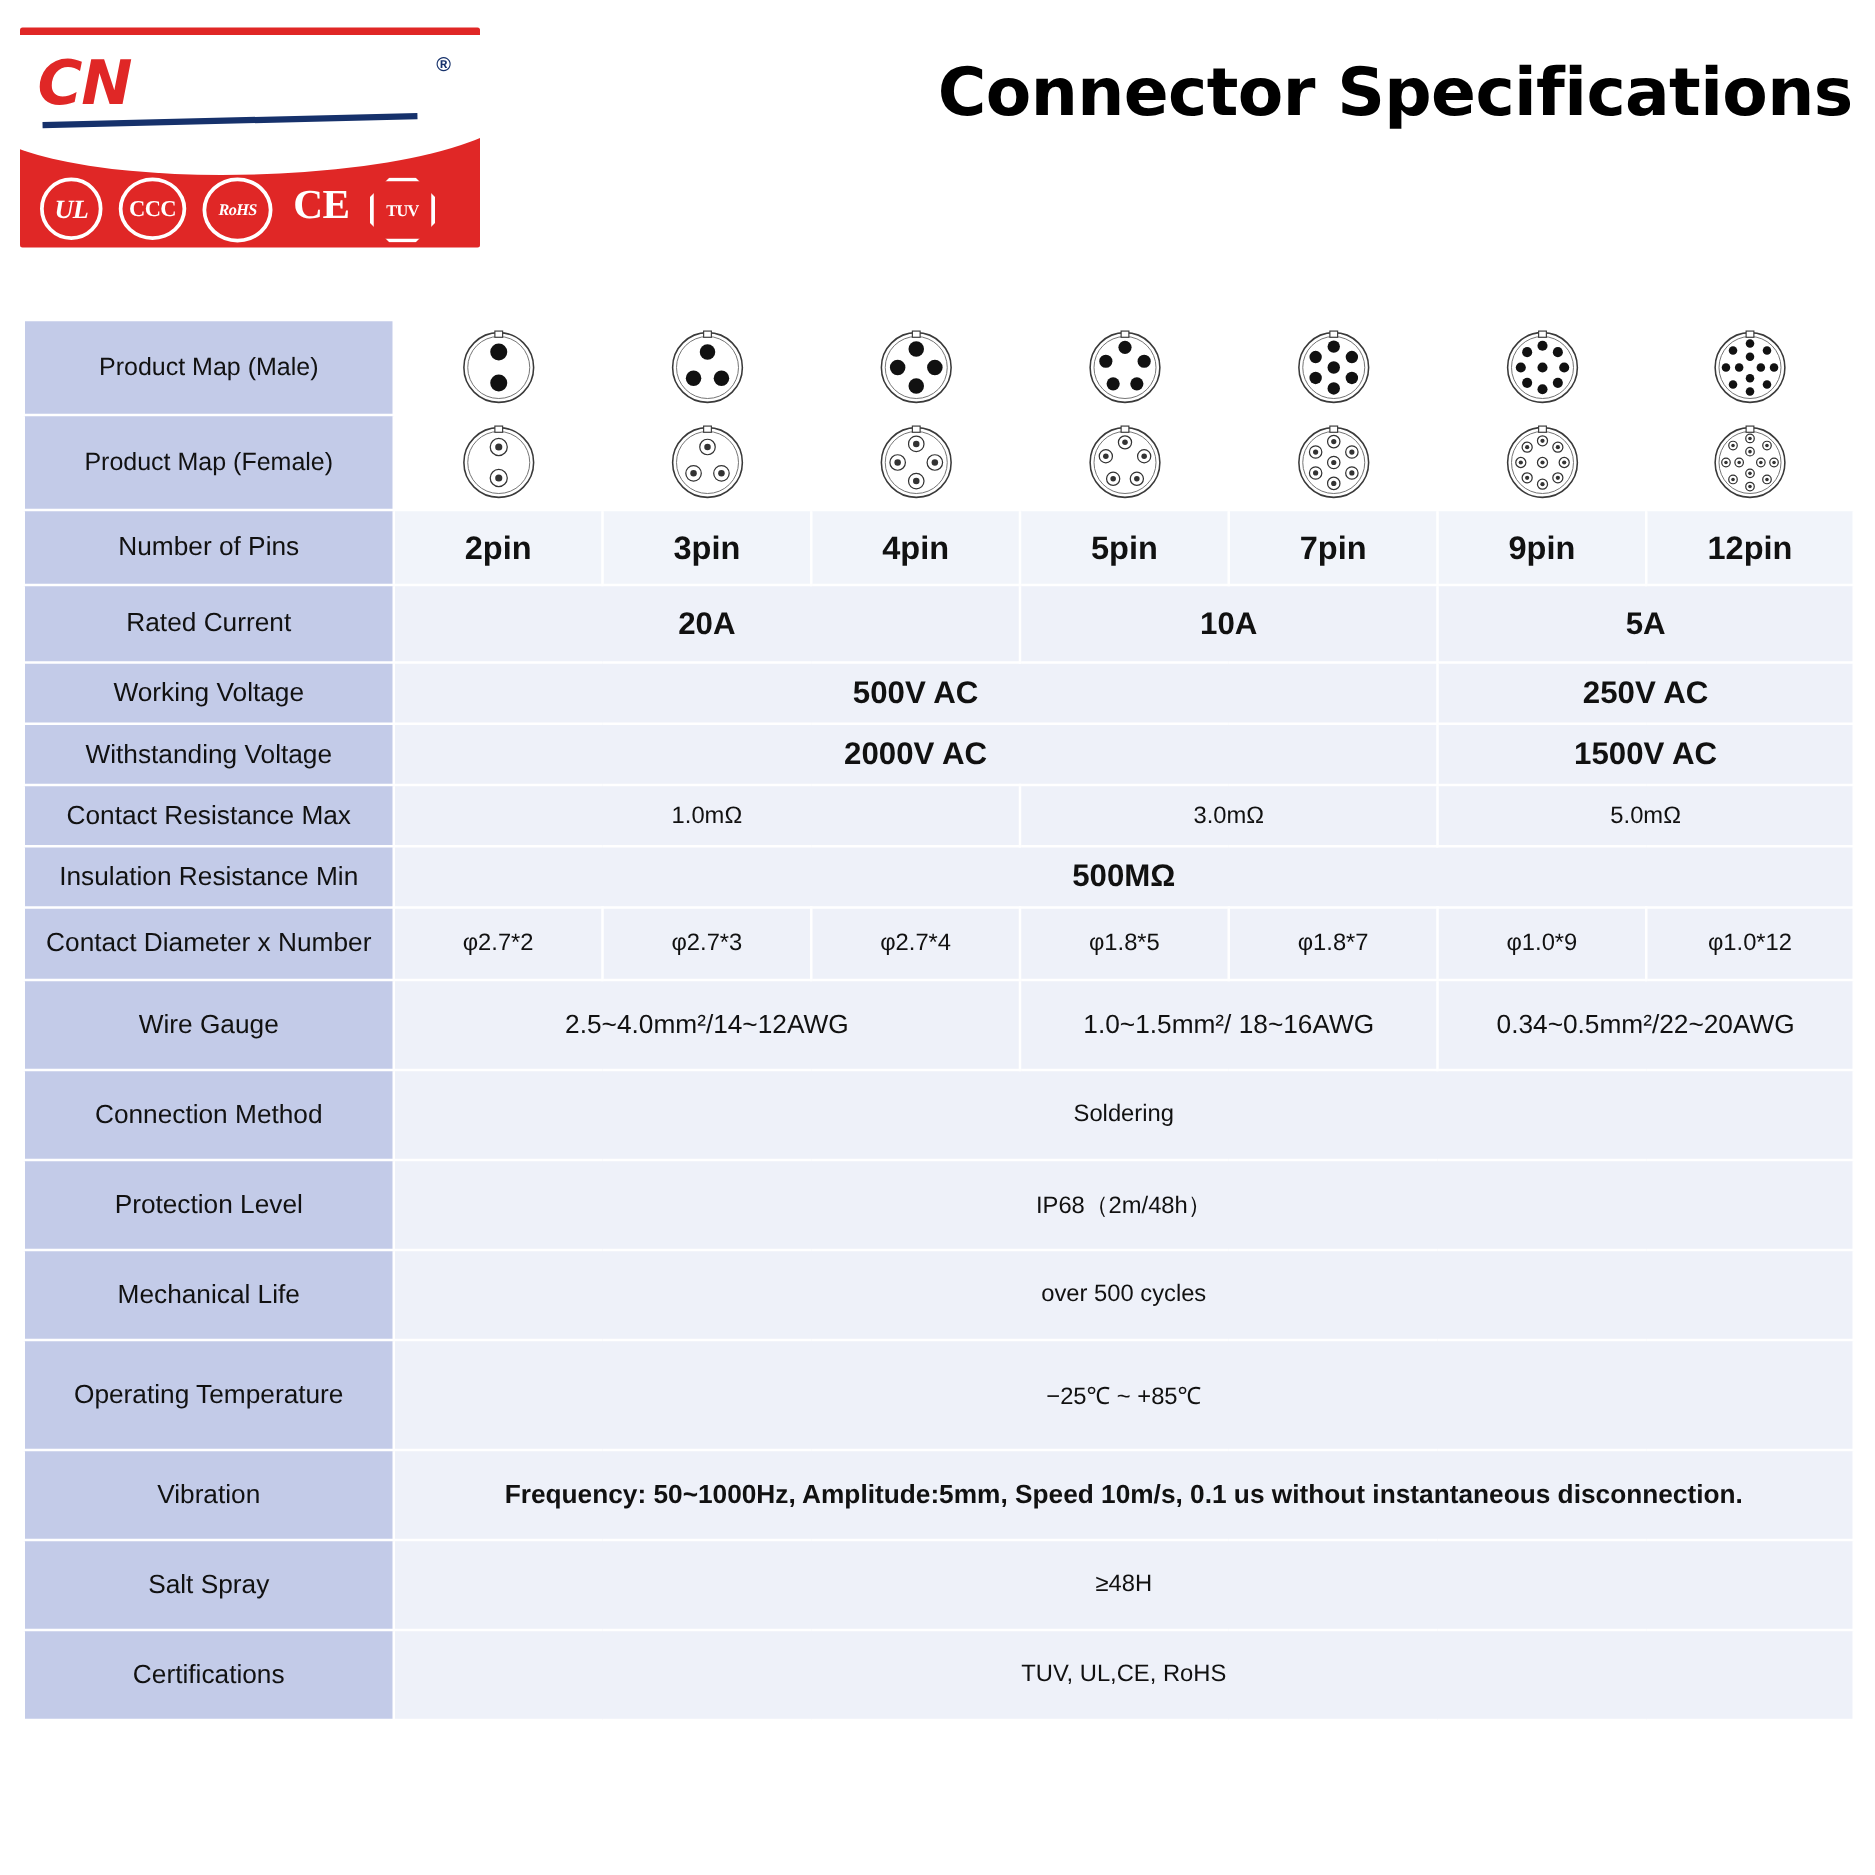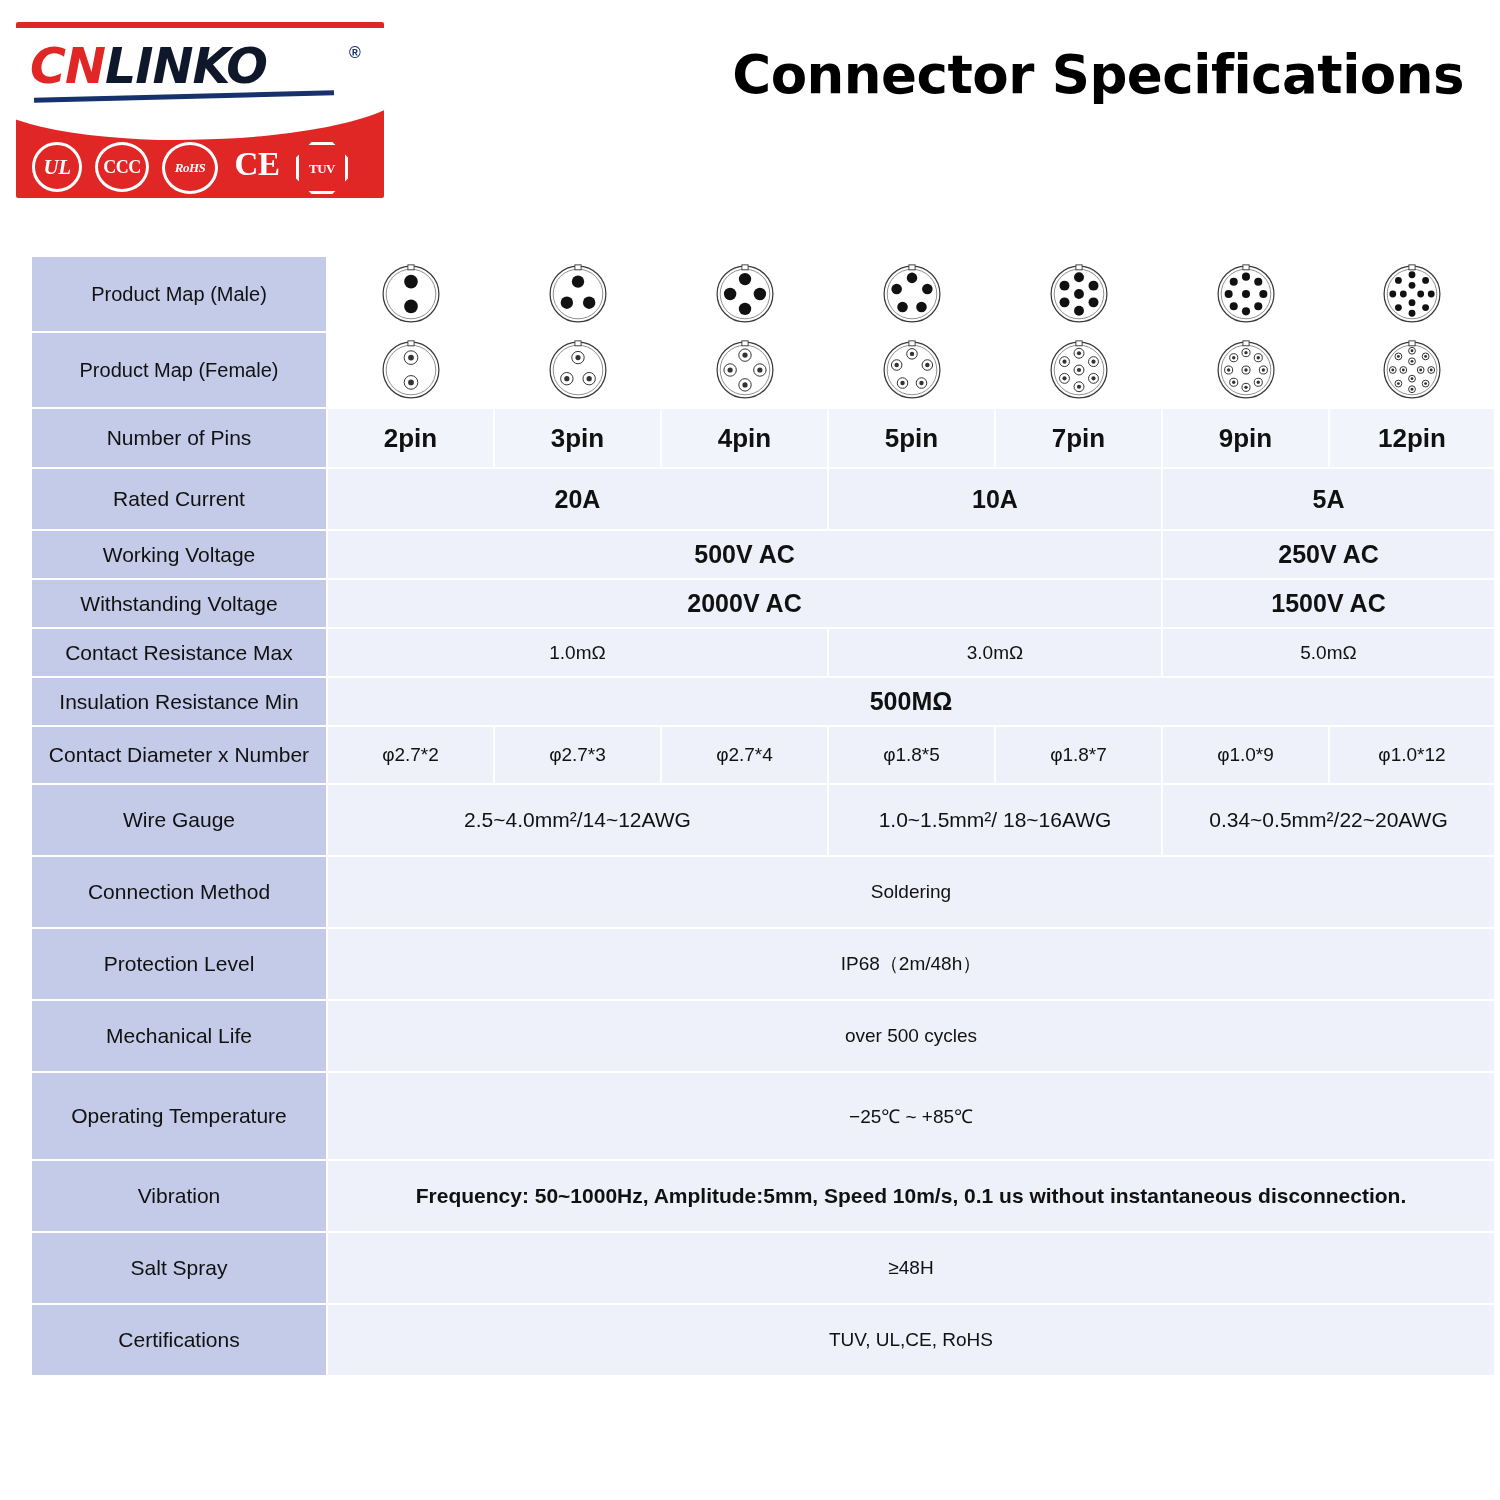--- a/index.html
+++ b/index.html
@@ -51,21 +51,21 @@
     left: 14px;
     top: 16px;
     font-family: "DejaVu Sans", sans-serif;
     font-weight: bold;
     font-size: 49px;
     letter-spacing: -1px;
     color: #e02726;
     font-style: italic;
   }
   .logo-wordmark .linko {
-    color: #0f172a;
+    color: #ffffff;
   }
   .logo-reg {
     position: absolute;
     left: 333px;
     top: 22px;
     font-size: 16px;
     color: #16316b;
     font-weight: bold;
   }
   .logo-underline {
@@ -126,34 +126,34 @@
     font-size: 13px;
     position: relative;
     clip-path: polygon(30% 0%, 70% 0%, 100% 30%, 100% 70%, 70% 100%, 30% 100%, 0% 70%, 0% 30%);
     background: transparent;
   }
   .cert-tuv span { font-size: 13px; line-height: 1; }
 
   .doc-title {
     position: absolute;
     left: 404px;
-    right: 36px;
+    right: 18px;
     top: 44px;
     text-align: right;
     font-family: "DejaVu Sans", sans-serif;
     font-weight: bold;
     font-size: 53px;
     color: #000000;
     letter-spacing: -0.5px;
   }
 
   
   .spec-table {
     position: absolute;
-    left: 30px;
+    left: 18px;
     top: 255px;
     width: 1464px;
     border-collapse: collapse;
     table-layout: fixed;
   }
   .spec-table td {
     border: 2px solid #ffffff;
     text-align: center;
     vertical-align: middle;
     font-size: 21px;

